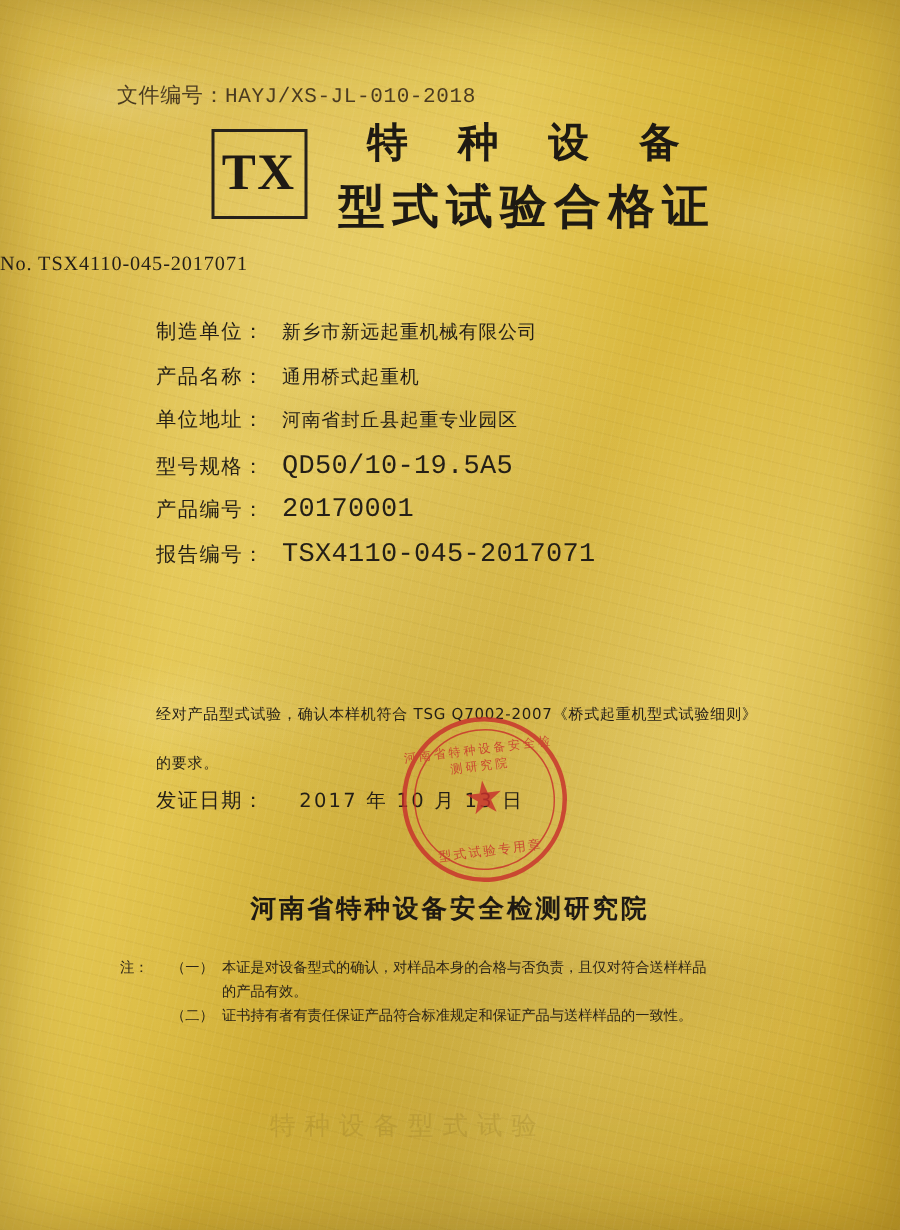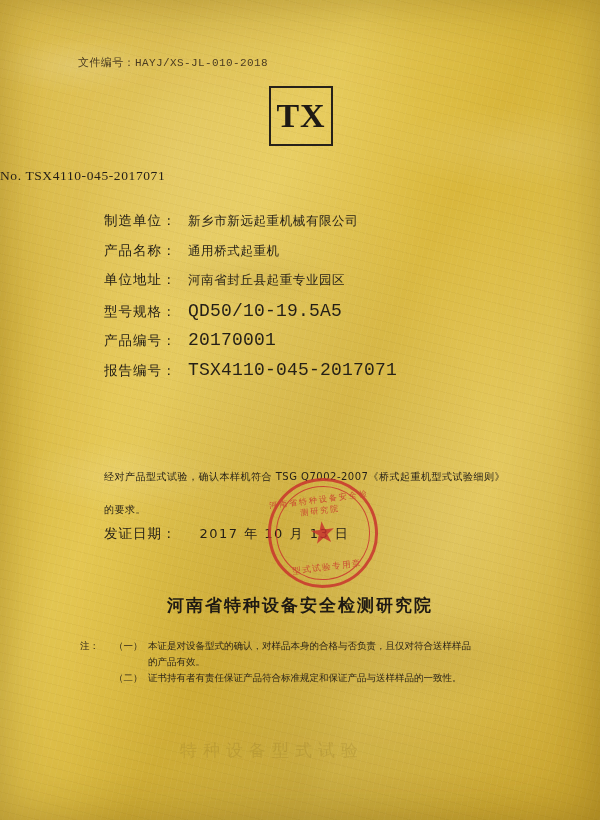--- a/index.html
+++ b/index.html
@@ -65,21 +65,21 @@
     color: rgba(120,95,30,0.18);
     font-family: "DejaVu Sans", sans-serif;
     white-space: nowrap;
     pointer-events: none;
   }
 
   .doc-code {
     position: absolute;
     left: 78px;
     top: 55px;
-    font-size: 11px;
+    font-size: 14px;
     letter-spacing: 0.4px;
     color: #4a3b20;
     font-family: "Liberation Mono", monospace;
   }
 
   
   .header {
     position: absolute;
     left: 0;
     right: 0;
@@ -291,20 +291,24 @@
   <div class="tex tex-a"></div>
   <div class="tex tex-b"></div>
   <div class="edge-shade"></div>
 
   <div class="doc-code">文件编号：HAYJ/XS-JL-010-2018</div>
 
   <div class="header">
     <div class="tx-box">
       <span>TX</span>
     </div>
+    <div class="title-block">
+      <div class="title-1">特 种 设 备</div>
+      <div class="title-2">型式试验合格证</div>
+    </div>
   </div>
 
   <div class="serial">No.  TSX4110-045-2017071</div>
 
   <div class="fields">
     <div class="field-row">
       <div class="field-label">制造单位：</div>
       <div class="field-value">新乡市新远起重机械有限公司</div>
     </div>
     <div class="field-row">

